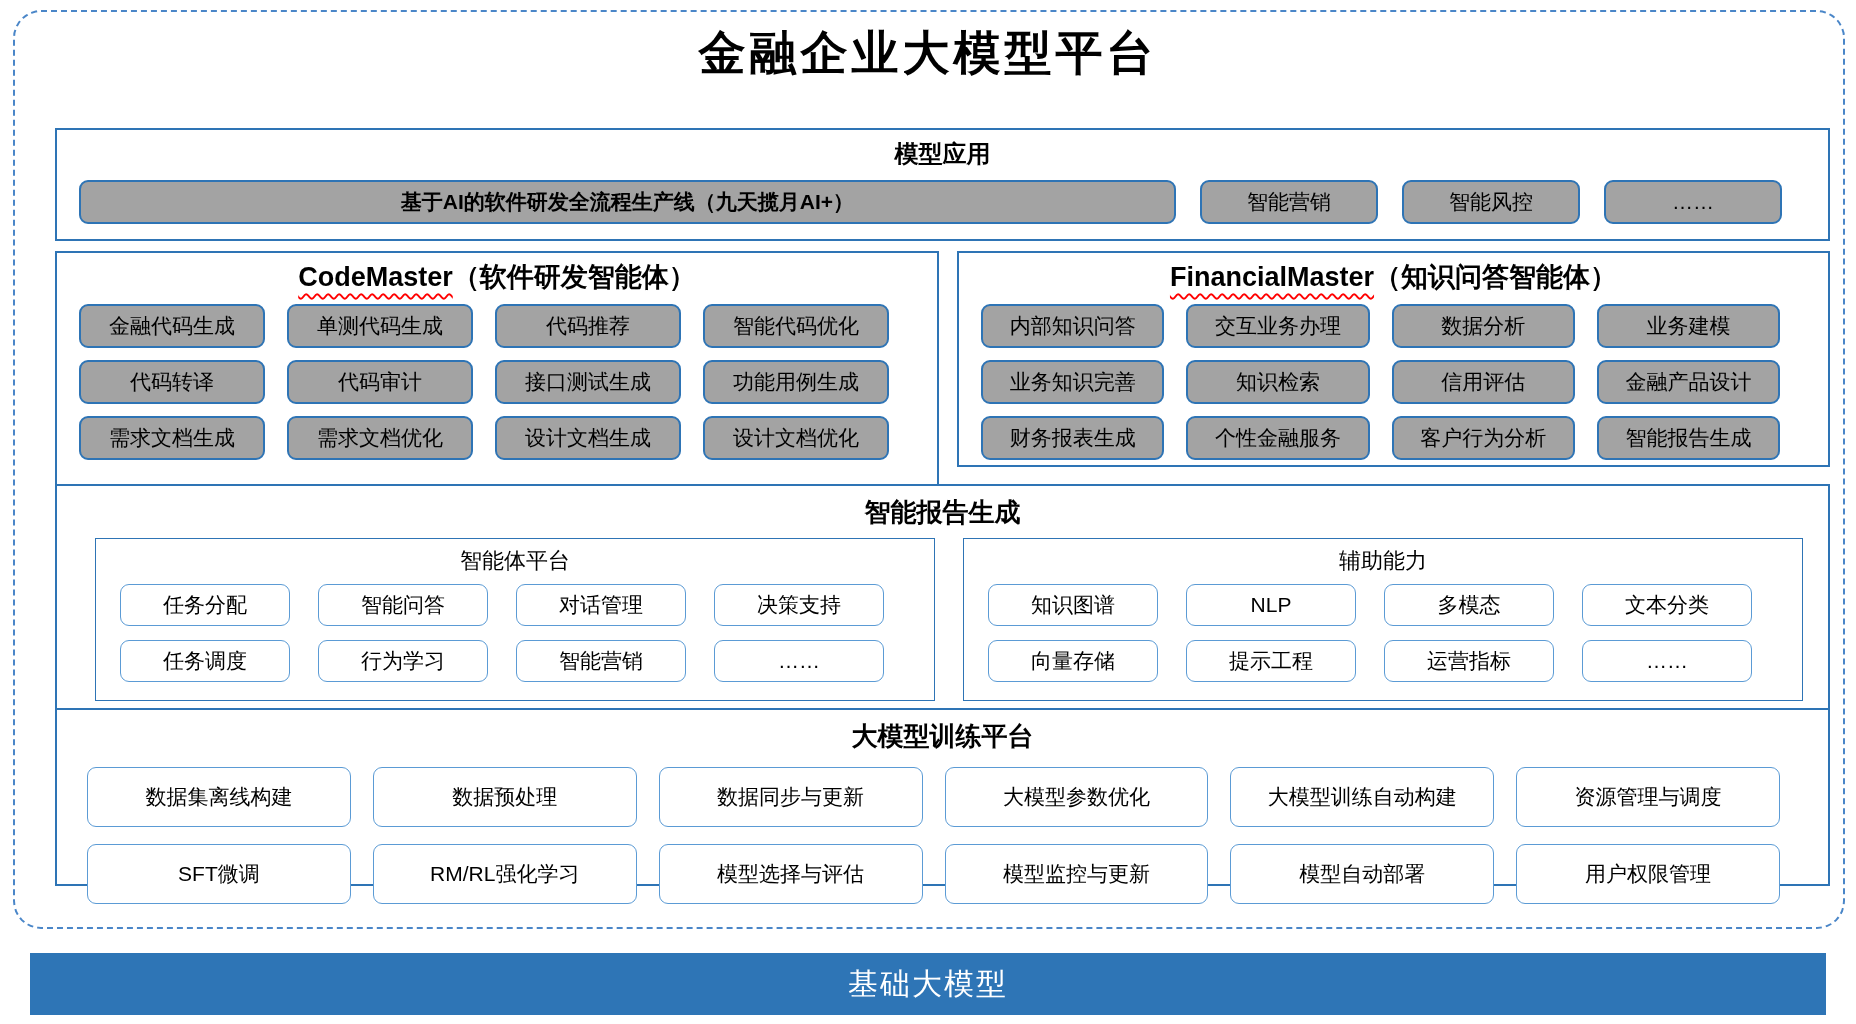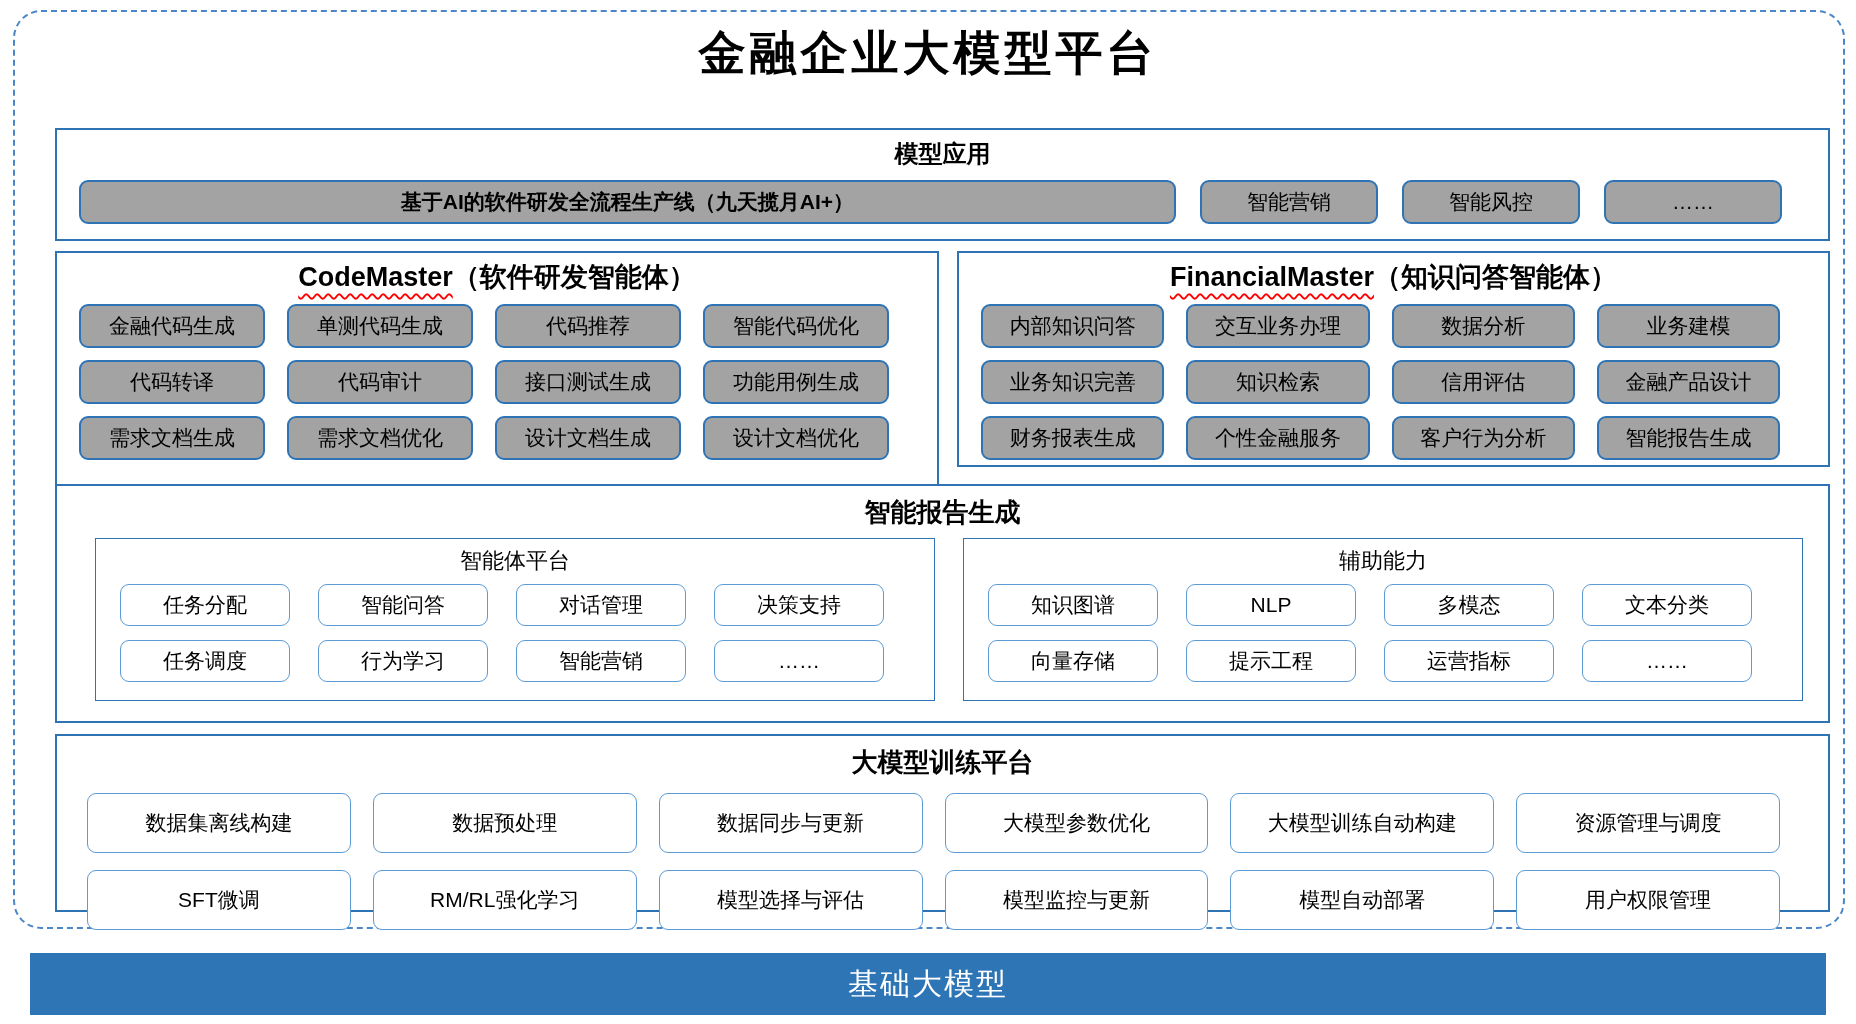--- a/index.html
+++ b/index.html
@@ -57,21 +57,21 @@
   .pill-light{
     height:42px;border:1.5px solid #5B9BD5;border-radius:9px;box-sizing:border-box;
     display:flex;align-items:center;justify-content:center;
     font-size:21px;background:#fff;white-space:nowrap;
   }
   .sub-grid{
     display:grid;grid-template-columns:repeat(4,1fr);
     gap:14px 28px;padding:8px 50px 0 24px;
   }
   
-  .sec-training{left:55px;top:734px;width:1775px;height:178px;}
+  .sec-training{left:55px;top:708px;width:1775px;height:178px;}
   .grid6{
     display:grid;grid-template-columns:repeat(6,1fr);
     gap:17px 22px;padding:13px 48px 0 30px;
   }
   .grid6 .pill-light{height:60px;}
   
   .base-bar{
     position:absolute;left:30px;top:953px;width:1796px;height:62px;background:#2E75B6;
     display:flex;align-items:center;justify-content:center;
     color:#fff;font-size:30px;letter-spacing:2px;

